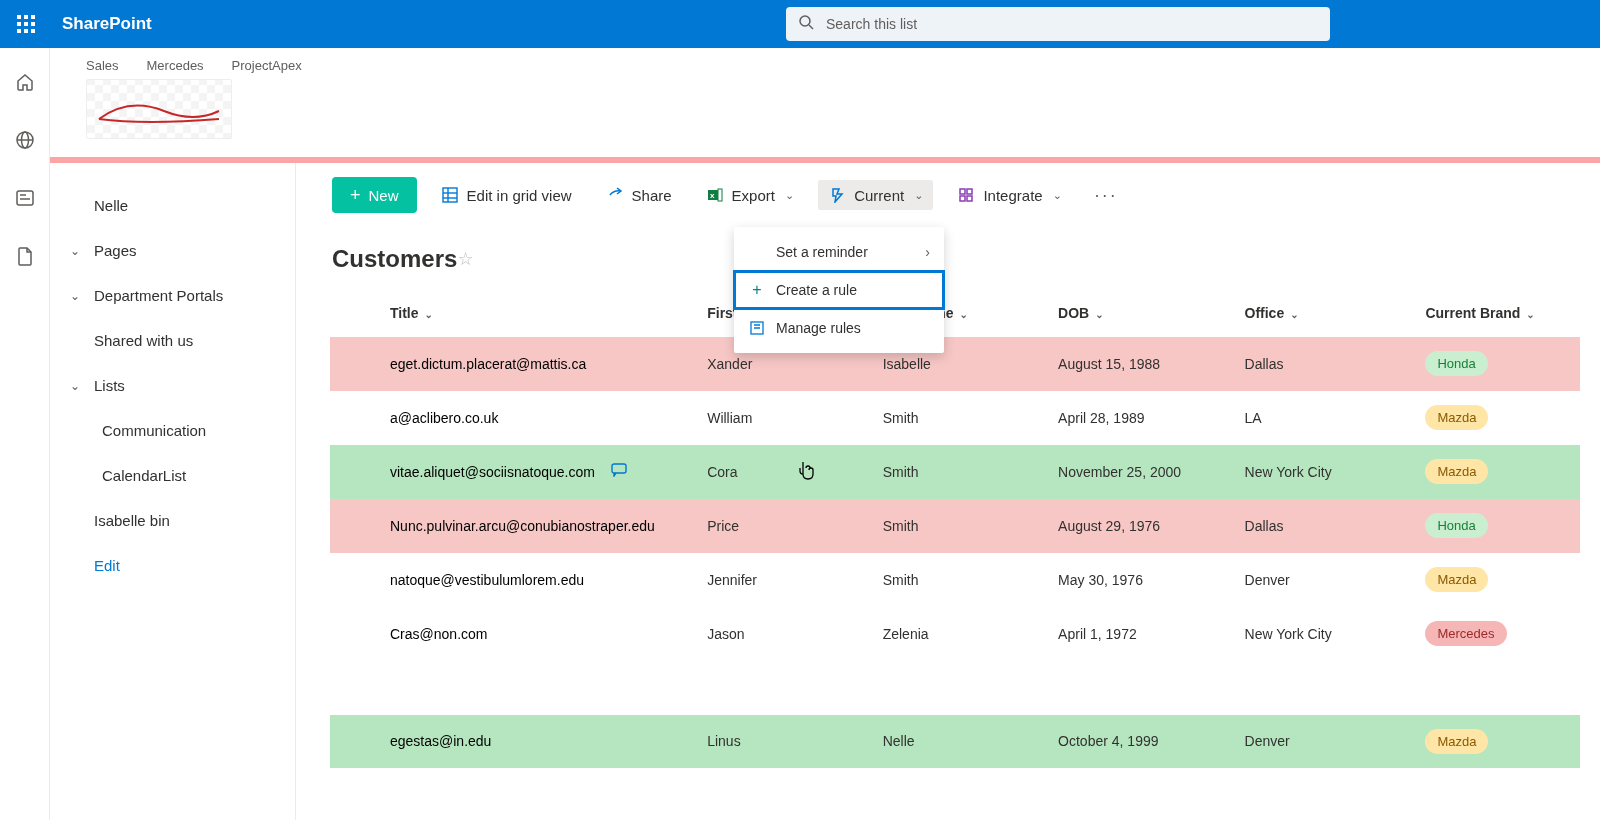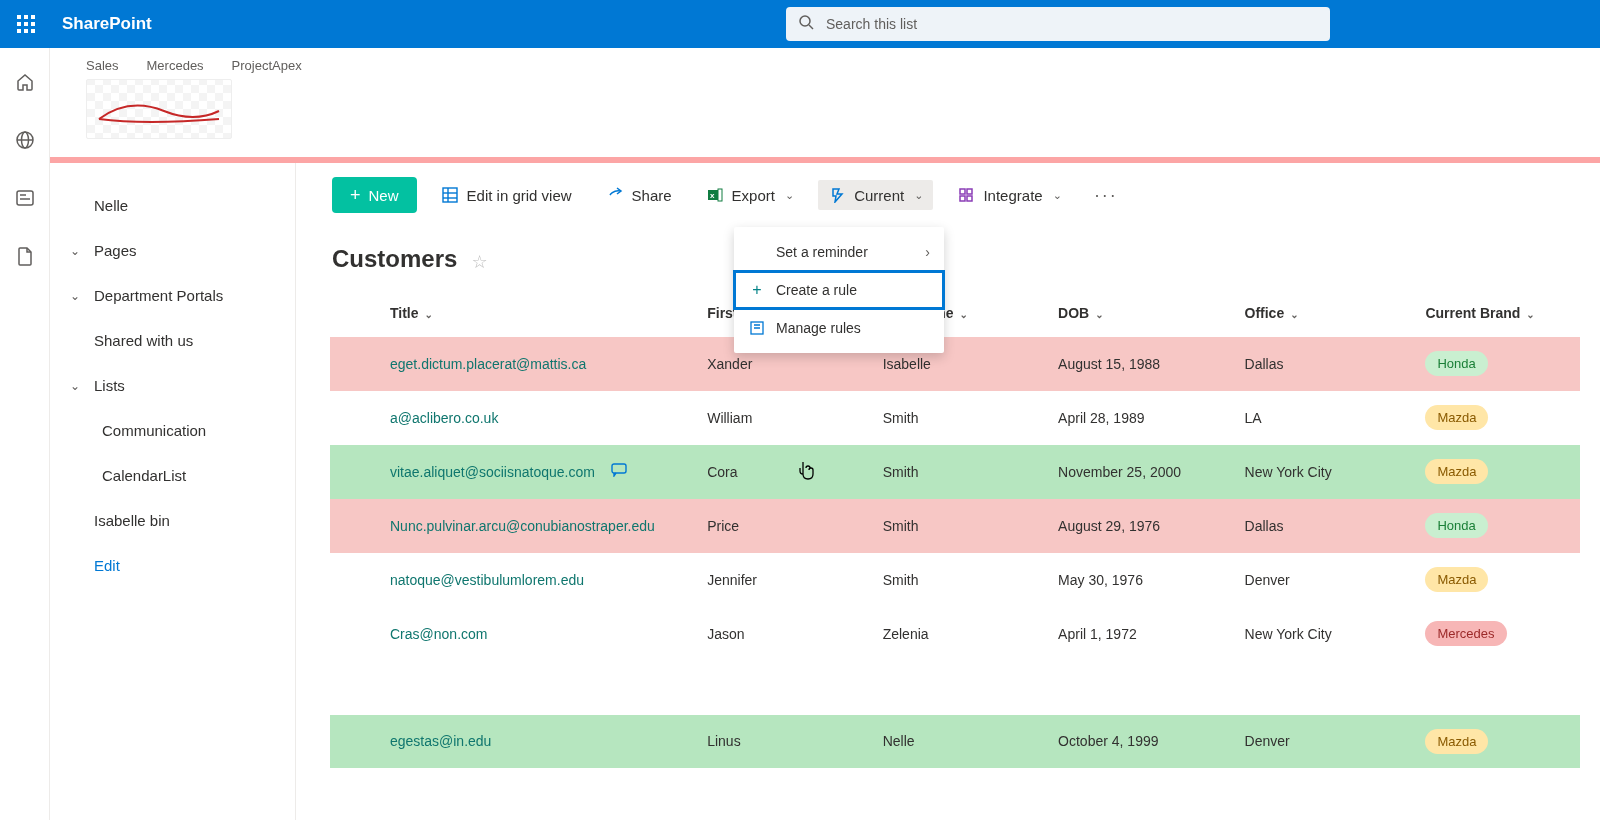--- a/index.html
+++ b/index.html
@@ -40,21 +40,21 @@
   .main-pane { flex:1; overflow:hidden; display:flex; flex-direction:column; padding-left: 0; position:relative; }
   
   .cmdbar { display:flex; align-items:center; padding: 14px 20px 14px 36px; gap: 14px; font-size: 15px; }
   .btn-new { display:flex; align-items:center; gap:8px; background:#03c1a1; color:#fff; border:none; height:36px; padding:0 18px; border-radius:4px; font-size:15px; cursor:pointer; }
   .cmd { display:flex; align-items:center; gap:8px; padding:6px 10px; cursor:pointer; color:#323130; border-radius:2px; }
   .cmd.active { background:#edebe9; }
   .cmd .ico { width:18px; height:18px; display:inline-flex; align-items:center; justify-content:center; }
   .chev-down { font-size:11px; color:#605e5c; margin-left:2px; }
   .more-dots { font-size:18px; letter-spacing:2px; color:#605e5c; cursor:pointer; padding:4px 8px; }
   
-  .list-title-row { display:flex; align-items:flex-end; gap:14px; padding: 18px 36px 20px 36px; }
+  .list-title-row { display:flex; align-items:center; padding: 18px 36px 20px 36px; }
   .list-title { font-size: 24px; font-weight:600; }
   .star { color:#bdbdbd; font-size:18px; cursor:pointer; }
   
   
   .automate-menu { position:absolute; top:64px; left:438px; width:210px; background:#fff; box-shadow:0 4px 12px rgba(0,0,0,0.18); z-index:50; border-radius:2px; padding:6px 0; }
   .menu-item { display:flex; align-items:center; gap:10px; padding:10px 14px; font-size:14px; color:#323130; cursor:pointer; justify-content:space-between; }
   .menu-item .mi-left { display:flex; align-items:center; gap:10px; }
   .menu-item.highlight { outline:3px solid #0078d4; outline-offset:-2px; background:#fff; }
   .menu-item .mi-icon { width:18px; height:18px; display:inline-flex; align-items:center; justify-content:center; }
   .cursor-img { position:absolute; top:296px; left:500px; z-index:60; pointer-events:none; color:#000; }
@@ -73,21 +73,21 @@
   .col-first { width:160px; }
   .col-last { width:160px; }
   .col-dob { width:170px; }
   .col-office { width:165px; }
   .col-brand { width:150px; }
   .pill { display:inline-block; padding:5px 12px; border-radius:14px; font-size:13px; }
   .pill.honda { background:#c9efd0; color:#1a7f37; }
   .pill.mazda { background:#ffe6a7; color:#8a5a00; }
   .pill.mercedes { background:#f7b6b6; color:#9c2a2a; }
   .comment-bubble { color:#0078d4; margin-left:8px; }
-  .cell-title { display:flex; align-items:flex-end; gap:8px; color:#0f766e; }
+  .cell-title { display:flex; align-items:flex-end; gap:8px; color:#000000; }
   .cell-first-indent { padding-left:60px; }
 </style>
 </head>
 <body>
 
 <div class="suite-bar">
   <div class="waffle">
     <div class="waffle-dots">
         <span></span>
         <span></span>

